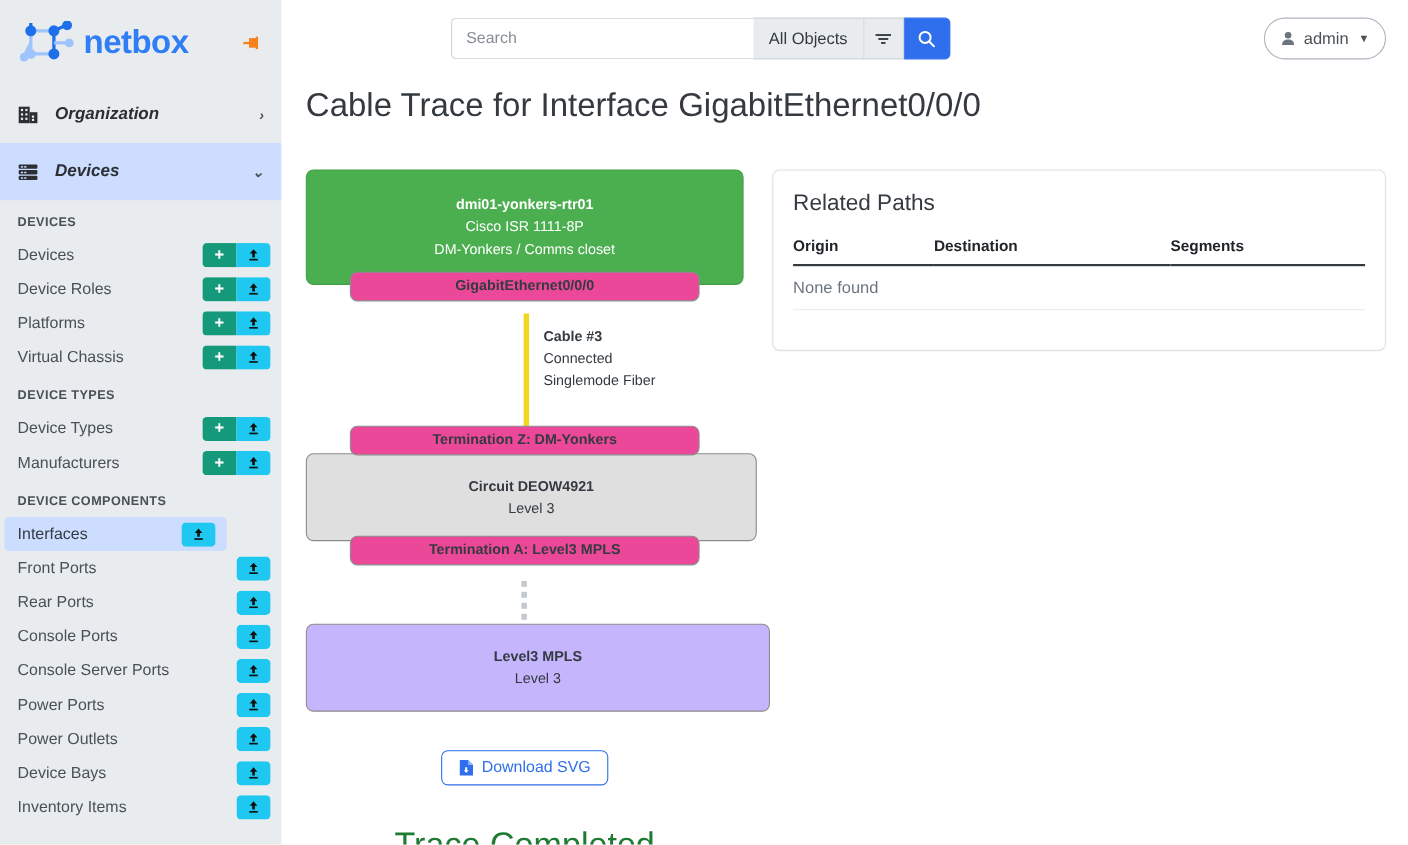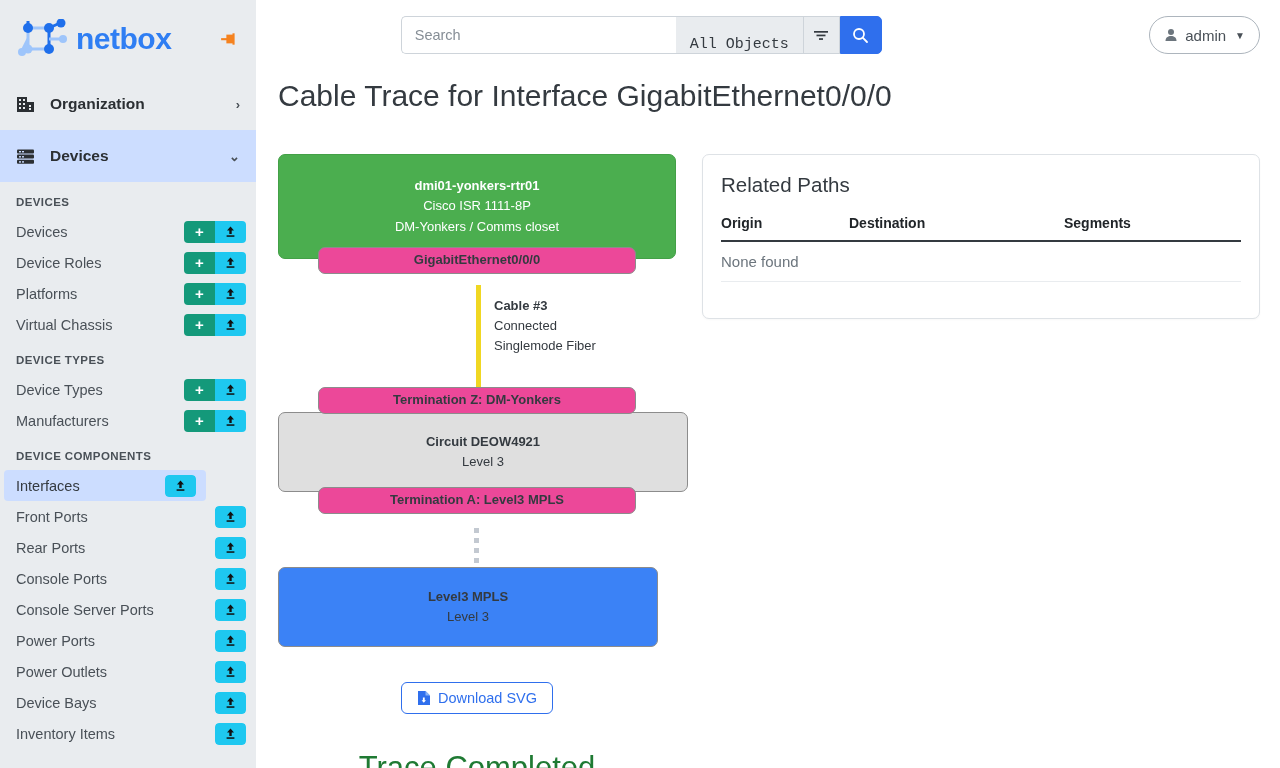--- a/index.html
+++ b/index.html
@@ -30,21 +30,21 @@
     font-size: 30px; font-weight: 700; color: #2f7ef3;
     letter-spacing: -0.5px; margin-left: 4px; line-height: 1;
   }
   .pin-icon { margin-left: auto; width: 18px; height: 14px; }
 
   .nav-group {
     height: 52px;
     display: flex; align-items: center;
     padding: 0 16px 0 12px;
     cursor: pointer;
-    font-size: 15.5px; font-weight: 700; color: #2b2f33;
+    font-size: 15.5px; font-weight: 700; color: #2b2f33; font-style: italic;
   }
   .nav-group.active { background: #ccddff; }
   .nav-group .gicon { width: 26px; display: flex; justify-content: center; margin-right: 12px; }
   .nav-group .chev { margin-left: auto; color: #495057; font-size: 13px; line-height: 1; }
 
   .sec-head {
     font-size: 11.5px; font-weight: 700; letter-spacing: 0.4px;
     color: #495057; padding: 14px 0 8px 16px;
     text-transform: uppercase;
   }
@@ -91,23 +91,23 @@
   .search-input {
     width: 275px; height: 38px;
     border: 1px solid #ced4da; border-right: none;
     border-radius: 5px 0 0 5px;
     padding: 0 13px; font-size: 14.5px; color: #343a40;
     font-family: "Liberation Sans", sans-serif;
     background: #fff; outline: none;
   }
   .search-input::placeholder { color: #868e96; }
   .search-scope {
-    display: flex; align-items: flex-end; padding: 0 14px;
+    display: flex; align-items: center; padding: 0 14px;
     background: #e9ecef; border: 1px solid #ced4da; border-left: none;
-    font-size: 15px; color: #343a40; cursor: pointer; white-space: nowrap; font-family: Liberation Mono, monospace;
+    font-size: 15px; color: #343a40; cursor: pointer; white-space: nowrap;
   }
   .search-filter {
     display: flex; align-items: center; justify-content: center;
     width: 36px; background: #e9ecef;
     border: 1px solid #ced4da; border-left: none; cursor: pointer;
   }
   .search-go {
     display: flex; align-items: center; justify-content: center;
     width: 42px; background: #2f6fed; border: 1px solid #2f6fed;
     border-radius: 0 5px 5px 0; cursor: pointer;
@@ -149,22 +149,22 @@
     background: #ec4899; border: 1px solid #8c8c8c; color: #343a40;
   }
   .n-term.iface { top: 93px; }
   .n-term.tz   { top: 233px; }
   .n-term.ta   { top: 333px; }
   .n-circuit {
     left: 0; top: 258px; width: 410px; height: 80px;
     background: #dfdfdf; border: 1px solid #8c8c8c; color: #343a40;
   }
   .n-provider {
-    left: 0; top: 413px; width: 380px; height: 80px;
-    background: #3b82f6; border: 1px solid #8c8c8c; color: #343a40;
+    left: 0; top: 413px; width: 422px; height: 80px;
+    background: #c4b5fd; border: 1px solid #8c8c8c; color: #343a40;
   }
 
   .cable-line {
     position: absolute; left: 198px; top: 131px;
     width: 5px; height: 103px; background: #f0d722;
   }
   .cable-info {
     position: absolute; left: 216px; top: 142px;
     font-size: 13px; line-height: 1.53; color: #343a40; text-align: left;
   }

